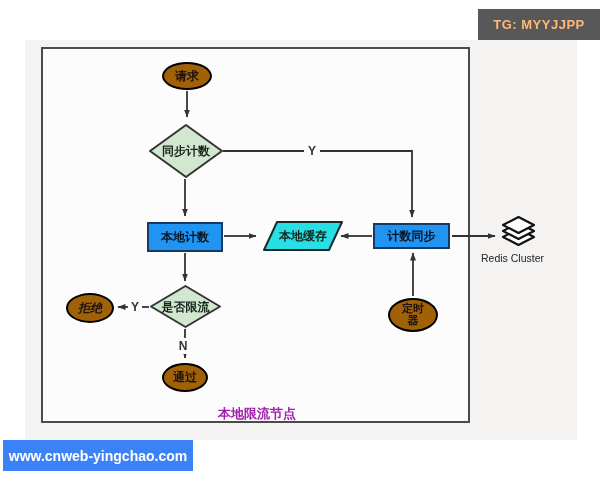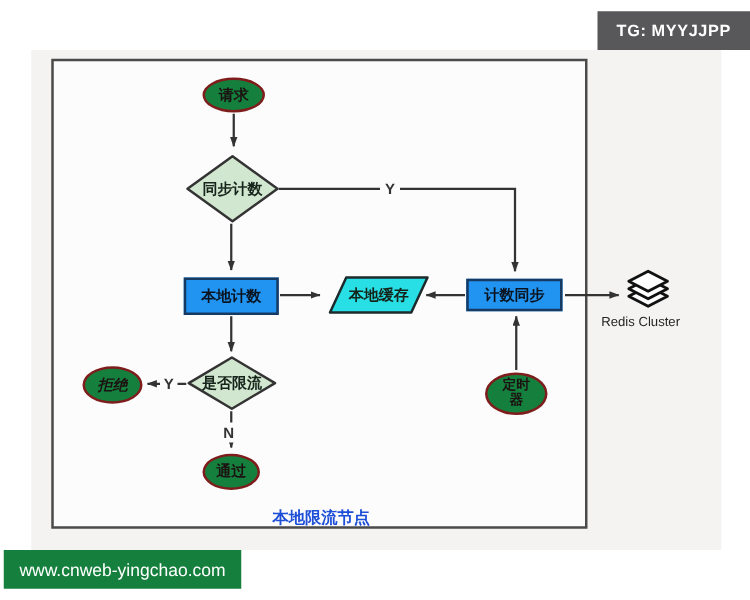--- a/index.html
+++ b/index.html
@@ -20,22 +20,22 @@
     box-sizing: border-box; border: 2px solid #4a4a4a; background: #fcfcfc;
     z-index: 2;
   }
   .arrows { position: absolute; left: 0; top: 0; z-index: 3; pointer-events: none; }
 
   .node { position: absolute; z-index: 4; display: flex; align-items: center;
           justify-content: center; box-sizing: border-box; text-align: center; }
 
   .ellipse {
     border-radius: 50%;
-    background: #15803d;
-    border: 2px solid #7f1d1d;
+    background: #a16207;
+    border: 2px solid #000000;
     color: #1c1212; font-size: 12px; font-weight: bold; line-height: 1.05;
   }
   .process {
     background: #2193f0;
     border: 2px solid #173a63;
     color: #0a1420; font-size: 12px; font-weight: bold;
   }
   .shape-svg { position: absolute; z-index: 4; overflow: visible; }
   .shape-svg text {
     font-family: "Liberation Sans", "DejaVu Sans", sans-serif;
@@ -48,34 +48,34 @@
     color: #333333; font-size: 12px; font-weight: bold;
     display: flex; align-items: center; justify-content: center;
   }
 
   .redis-label {
     position: absolute; left: 481px; top: 252px; width: 78px; z-index: 4;
     font-size: 10.5px; color: #242424;
   }
   .container-label {
     position: absolute; left: 200px; top: 405px; width: 114px; z-index: 4;
-    text-align: center; font-size: 13px; font-weight: 600; color: #1d4ed8;
+    text-align: center; font-size: 13px; font-weight: 600; color: #a21caf;
   }
 
   .badge {
     position: absolute; left: 478px; top: 9px; width: 122px; height: 31px;
-    background: #58585a; color: #ffffff; z-index: 6;
+    background: #58585a; color: #fdba74; z-index: 6;
     display: flex; align-items: center; justify-content: center;
     font-size: 13px; font-weight: bold; letter-spacing: 0.5px;
   }
   .watermark {
     position: absolute; left: 3px; top: 440px; width: 190px; height: 31px;
-    background: #15803d; color: #ffffff; z-index: 6;
+    background: #3b82f6; color: #ffffff; z-index: 6;
     display: flex; align-items: center; justify-content: center;
-    font-size: 14px; font-weight: normal;
+    font-size: 14px; font-weight: bold;
   }
 </style>
 </head>
 <body>
 
 <div class="stage">
 
   <div class="photo"></div>
 
   <div class="container-box"></div>

